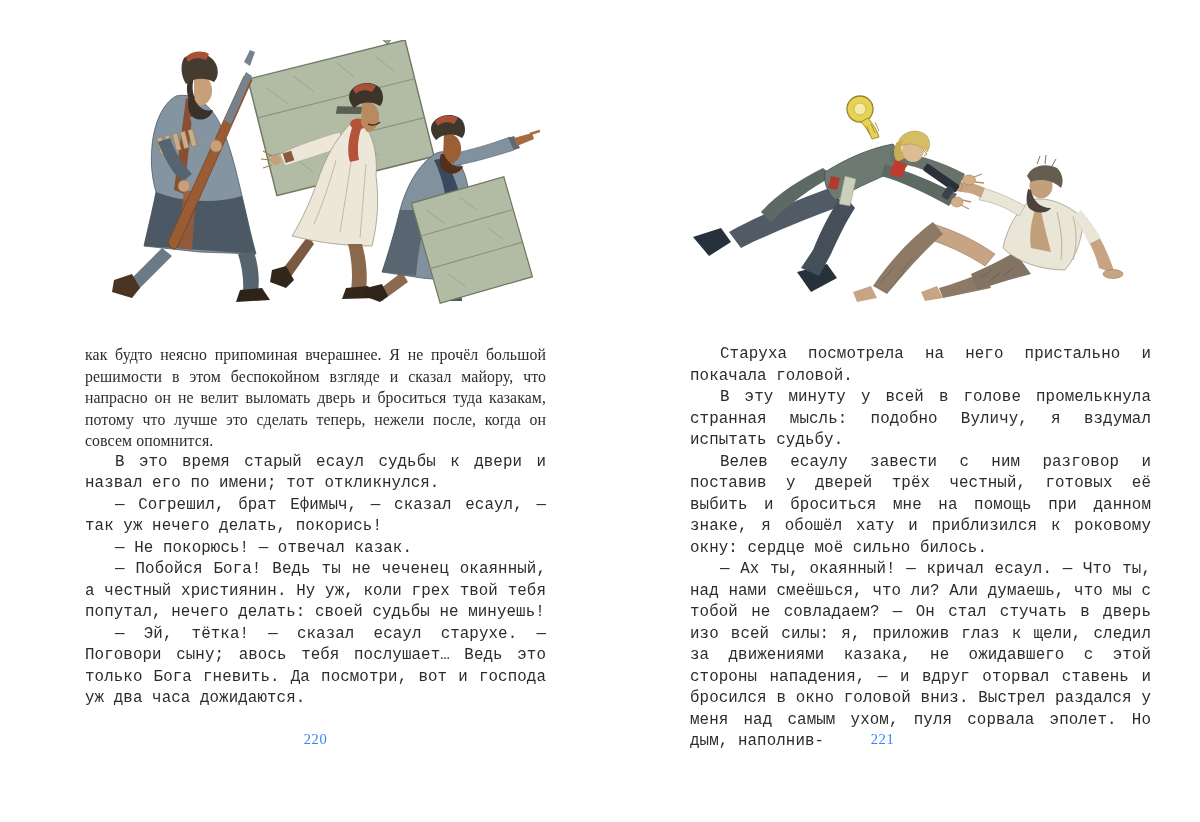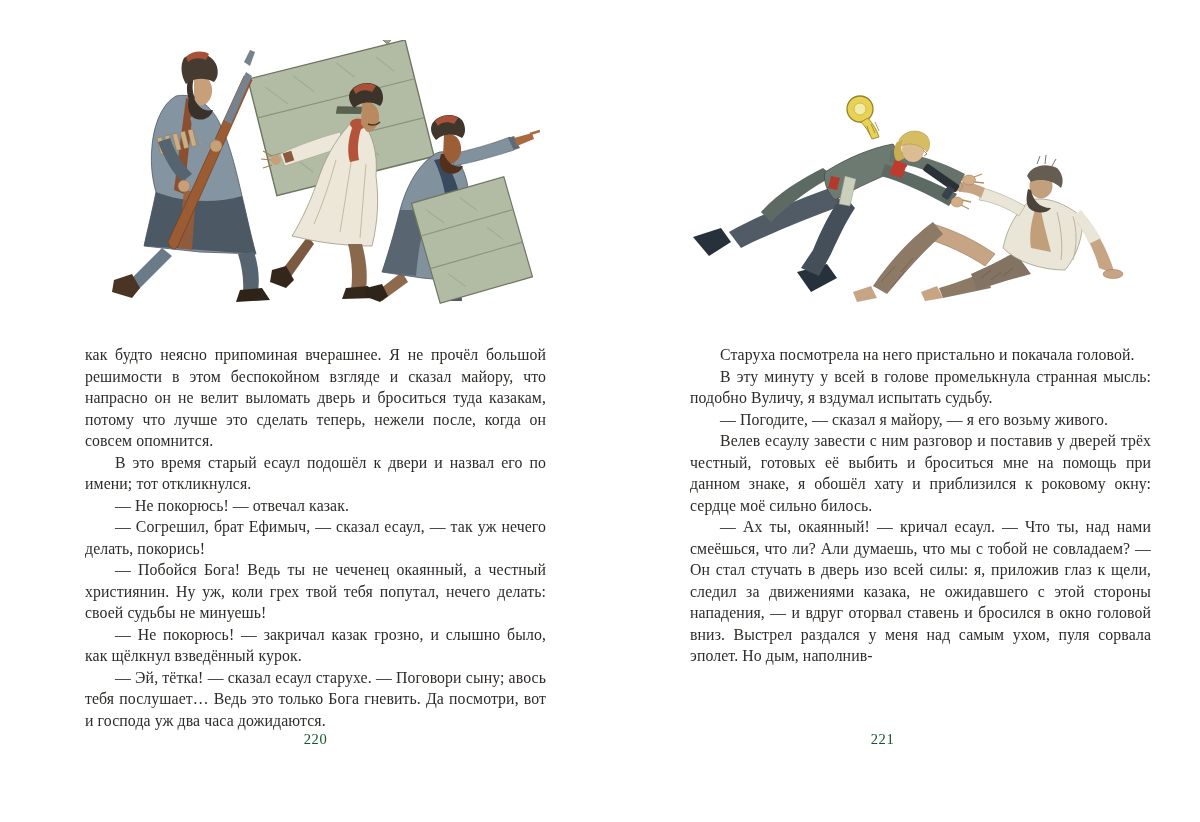--- a/index.html
+++ b/index.html
@@ -23,29 +23,29 @@
     line-height: 21.5px;
     text-align: justify;
     hyphens: auto;
     -webkit-hyphens: auto;
     letter-spacing: 0.1px;
     margin-top: 28px;
   }
   .textblock-left  { left: 85px; }
   .textblock-right { left: 690px; }
   .textblock p { margin: 0; }
-  .textblock p.indent { text-indent: 30px; }
+  .textblock p.indent { text-indent: 30px; font-family: Liberation Mono, monospace; }
   .pageno {
     position: absolute;
     top: 731px;
     width: 461px;
     text-align: center;
     font-size: 14.5px;
     letter-spacing: 0.6px;
-    color: #14532d;
+    color: #3b82f6;
   }
   .pageno-left  { left: 85px; }
   .pageno-right { left: 652px; }
   svg { display: block; }
 </style>
 </head>
 <body>
 
 <div class="spread">
 
@@ -191,32 +191,30 @@
         <path d="M238,68 l4,4 -3,2" stroke="#b08a5e" stroke-width="1" fill="none"></path>
         <path d="M214,58 C220,48 234,46 242,54 C246,60 245,66 242,70 C235,62 224,60 216,64 Z" fill="#d6bc62" stroke="#a88d3a" stroke-width="0.5"></path>
         <path d="M212,60 C208,66 208,74 212,80 L220,76 C216,70 215,64 218,58 Z" fill="#c9ad52"></path>
         <path d="M210,78 L204,92 L217,96 L222,82 Z" fill="#bf3b2d"></path>
       </g>
     </svg>
   </div>
 
   <div class="textblock textblock-left">
     <p>как будто неясно припоминая вчерашнее. Я не прочёл большой решимости в этом беспокойном взгляде и сказал майору, что напрасно он не велит выломать дверь и броситься туда казакам, потому что лучше это сделать теперь, нежели после, когда он совсем опомнится.</p>
-    <p class="indent">В это время старый есаул подошёл к двери и назвал его по имени; тот откликнулся.</p>
+    <p class="indent">В это время старый есаул судьбы к двери и назвал его по имени; тот откликнулся.</p>
+    <p class="indent">— Согрешил, брат Ефимыч, — сказал есаул, — так уж нечего делать, покорись!</p>
     <p class="indent">— Не покорюсь! — отвечал казак.</p>
-    <p class="indent">— Согрешил, брат Ефимыч, — сказал есаул, — так уж нечего делать, покорись!</p>
     <p class="indent">— Побойся Бога! Ведь ты не чеченец окаянный, а честный християнин. Ну уж, коли грех твой тебя попутал, нечего делать: своей судьбы не минуешь!</p>
-    <p class="indent">— Не покорюсь! — закричал казак грозно, и слышно было, как щёлкнул взведённый курок.</p>
     <p class="indent">— Эй, тётка! — сказал есаул старухе. — Поговори сыну; авось тебя послушает… Ведь это только Бога гневить. Да посмотри, вот и господа уж два часа дожидаются.</p>
   </div>
 
   <div class="textblock textblock-right">
     <p class="indent">Старуха посмотрела на него пристально и покачала головой.</p>
     <p class="indent">В эту минуту у всей в голове промелькнула странная мысль: подобно Вуличу, я вздумал испытать судьбу.</p>
-    <p class="indent">— Погодите, — сказал я майору, — я его возьму живого.</p>
     <p class="indent">Велев есаулу завести с ним разговор и поставив у дверей трёх честный, готовых её выбить и броситься мне на помощь при данном знаке, я обошёл хату и приблизился к роковому окну: сердце моё сильно билось.</p>
     <p class="indent">— Ах ты, окаянный! — кричал есаул. — Что ты, над нами смеёшься, что ли? Али думаешь, что мы с тобой не совладаем? — Он стал стучать в дверь изо всей силы: я, приложив глаз к щели, следил за движениями казака, не ожидавшего с этой стороны нападения, — и вдруг оторвал ставень и бросился в окно головой вниз. Выстрел раздался у меня над самым ухом, пуля сорвала эполет. Но дым, наполнив-</p>
   </div>
 
   <div class="pageno pageno-left">220</div>
   <div class="pageno pageno-right">221</div>
 
 </div>
 
 </body></html>

